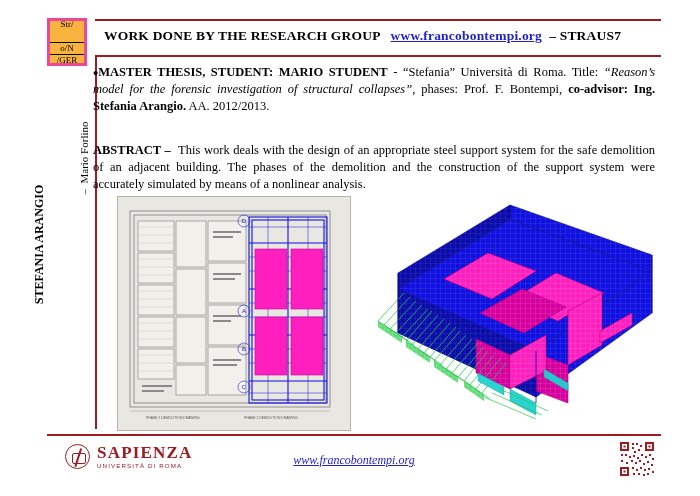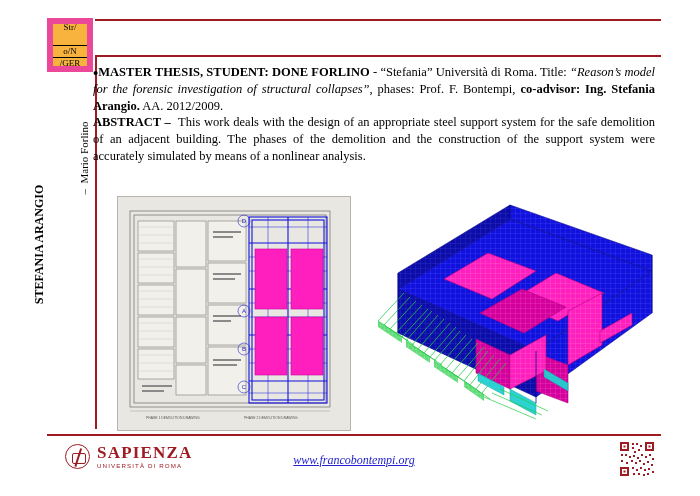--- a/index.html
+++ b/index.html
@@ -22,21 +22,21 @@
     box-sizing: border-box;
   }
 
   
   .logo-box {
     position: absolute;
     left: 47px;
     top: 18px;
     width: 34px;
     height: 42px;
-    border: 6px solid #ec4899;
+    border: 3px solid #ec4899;
     background: #f7b33e;
     display: flex;
     flex-direction: column;
     justify-content: center;
     align-items: center;
     font-family: "Liberation Serif", serif;
     font-size: 9px;
     line-height: 11px;
     color: #000000;
   }
@@ -128,21 +128,21 @@
     font-size: 15px;
     line-height: 12px;
     vertical-align: middle;
   }
   .b { font-weight: bold; }
   .i { font-style: italic; }
 
   .para2 {
     position: absolute;
     left: 93px;
-    top: 114px;
+    top: 142px;
     width: 562px;
     font-size: 12.5px;
     line-height: 17px;
     text-align: justify;
   }
 
   
   .fig-left {
     position: absolute;
     left: 117px;
@@ -263,35 +263,40 @@
 
   <div class="logo-box no-sel">
     <span class="ln">Str/</span>
     <span class="ln ln2">o/N</span>
     <span class="ln">/GER</span>
   </div>
 
   <div class="header-rule-top"></div>
   <div class="header-rule-bottom"></div>
 
+  <div class="header-title">
+    <span>WORK DONE BY THE RESEARCH GROUP</span>
+    <span>&nbsp;&nbsp;</span><a class="lnk" href="#">www.francobontempi.org</a>
+    <span>&nbsp;</span><span>– STRAUS7</span>
+  </div>
 
   <div class="left-rule"></div>
   <div class="side-text no-sel">STEFANIA ARANGIO</div>
   <div class="side-text-2 no-sel">
     <span>–</span>
     <span>&nbsp;</span><span>Mario Forlino</span>
   </div>
 
   <div class="para1">
-    <span class="bullet-dot b">•</span><span class="b">MASTER THESIS, STUDENT: DONE FORLINO</span>
+    <span class="bullet-dot b">•</span><span class="b">MASTER THESIS, STUDENT: MARIO STUDENT</span>
     <span>-</span>
     <span>“Stefania” Università di Roma. Title:</span>
     <span class="i">“Reason’s model for the forensic investigation of structural collapses”</span><span>, phases: Prof. F. Bontempi,</span>
     <span class="b">co-advisor: Ing. Stefania Arangio.</span>
-    <span>AA. 2012/2009.</span>
+    <span>AA. 2012/2013.</span>
   </div>
 
   <div class="para2">
     <span class="b">ABSTRACT –</span>
     <span>&nbsp;</span><span>This work deals with the design of an appropriate steel support system for the safe demolition of an adjacent building. The phases of the demolition and the construction of the support system were accurately simulated by means of a nonlinear analysis.</span>
   </div>
 
   <div class="fig-left">
     <svg width="232" height="233" viewBox="0 0 232 233" xmlns="http://www.w3.org/2000/svg">
       <rect x="0" y="0" width="232" height="233" fill="#e9e7e1"></rect>

